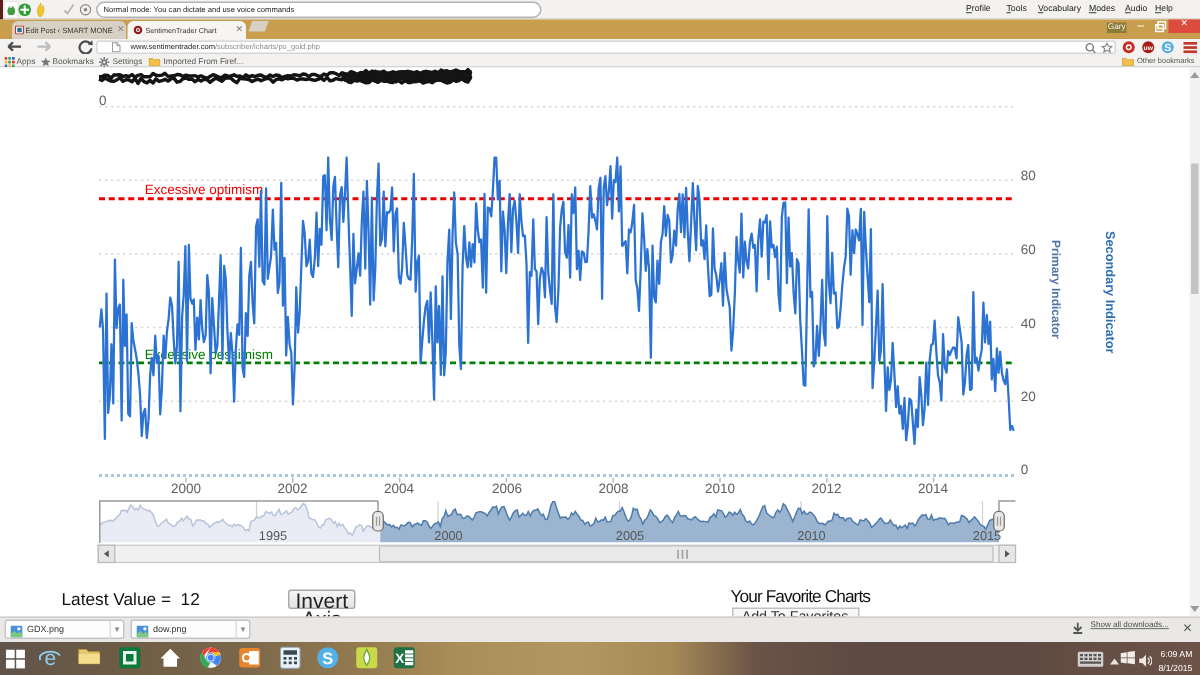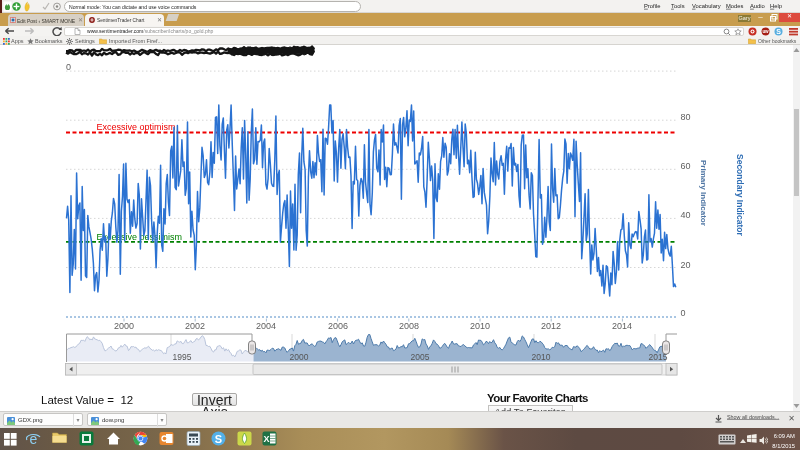--- a/index.html
+++ b/index.html
@@ -27,21 +27,21 @@
 #bkm{left:0;top:36px;width:800px;height:9px;background:#f2f1ef;border-bottom:1px solid #d6d4d0}
 .bktext{top:37.5px;font-size:10px;color:#555;transform:scale(0.55);transform-origin:0 0;white-space:nowrap}
 
 #content{left:0;top:45px;width:793px;height:366px;background:#fff}
 
 #pgsb{left:793px;top:45px;width:7px;height:366px;background:#f2f2f2}
 #pgthumb{left:794px;top:109px;width:5px;height:87px;background:#c4c4c4}
 
 #latest{left:41px;top:394px;font-size:11.5px;font-weight:normal;color:#111}
 #invbtn{left:192px;top:392.5px;width:45px;height:13px;background:linear-gradient(#f6f6f6,#e3e3e3);border:1px solid #a9a8a6;border-radius:2px;font-size:14px;color:#222;text-align:center;line-height:12px}
-#favh{left:487px;top:391.5px;font-size:11.5px;letter-spacing:-0.6px;font-weight:bold;color:#111}
+#favh{left:487px;top:391.5px;font-size:11.5px;letter-spacing:-0.6px;font-weight:normal;color:#111}
 #favbtn{left:487.5px;top:404.5px;width:85px;height:13px;background:linear-gradient(#fafafa,#efefef);border:1px solid #c2c1bf;font-size:9.5px;color:#333;text-align:center;line-height:11px}
 
 #dlbar{left:0;top:411px;width:800px;height:17px;background:#e9e8e6;border-top:1px solid #cfcecc}
 .chip{top:413px;width:80px;height:13px;background:#fdfdfd;border:1px solid #c6c5c3;border-radius:2px;font-size:6px;color:#333;line-height:13px;white-space:nowrap}
 #showall{left:727px;top:413.5px;font-size:10px;color:#4b4b4b;text-decoration:underline;transform:scale(0.54);transform-origin:0 0;white-space:nowrap}
 #dlclose{right:5px;top:414px;font-size:8px;color:#5a5a5a}
 
 #task{left:0;top:428px;width:800px;height:22px;background:linear-gradient(90deg,#60534a 0%,#6b5a44 8%,#7a674a 20%,#937a4f 30%,#a98e58 38%,#b29760 48%,#a58a56 56%,#6a5347 63%,#5d4a42 72%,#5e4a42 85%,#6d5348 100%)}
 .ticon{top:431px;width:15px;height:15px;border-radius:2px;font-size:9px;text-align:center;line-height:15px}
 #clock{right:5px;top:432px;font-size:10px;color:#fff;text-align:right;transform:scale(0.58);transform-origin:100% 0;line-height:1.55}

